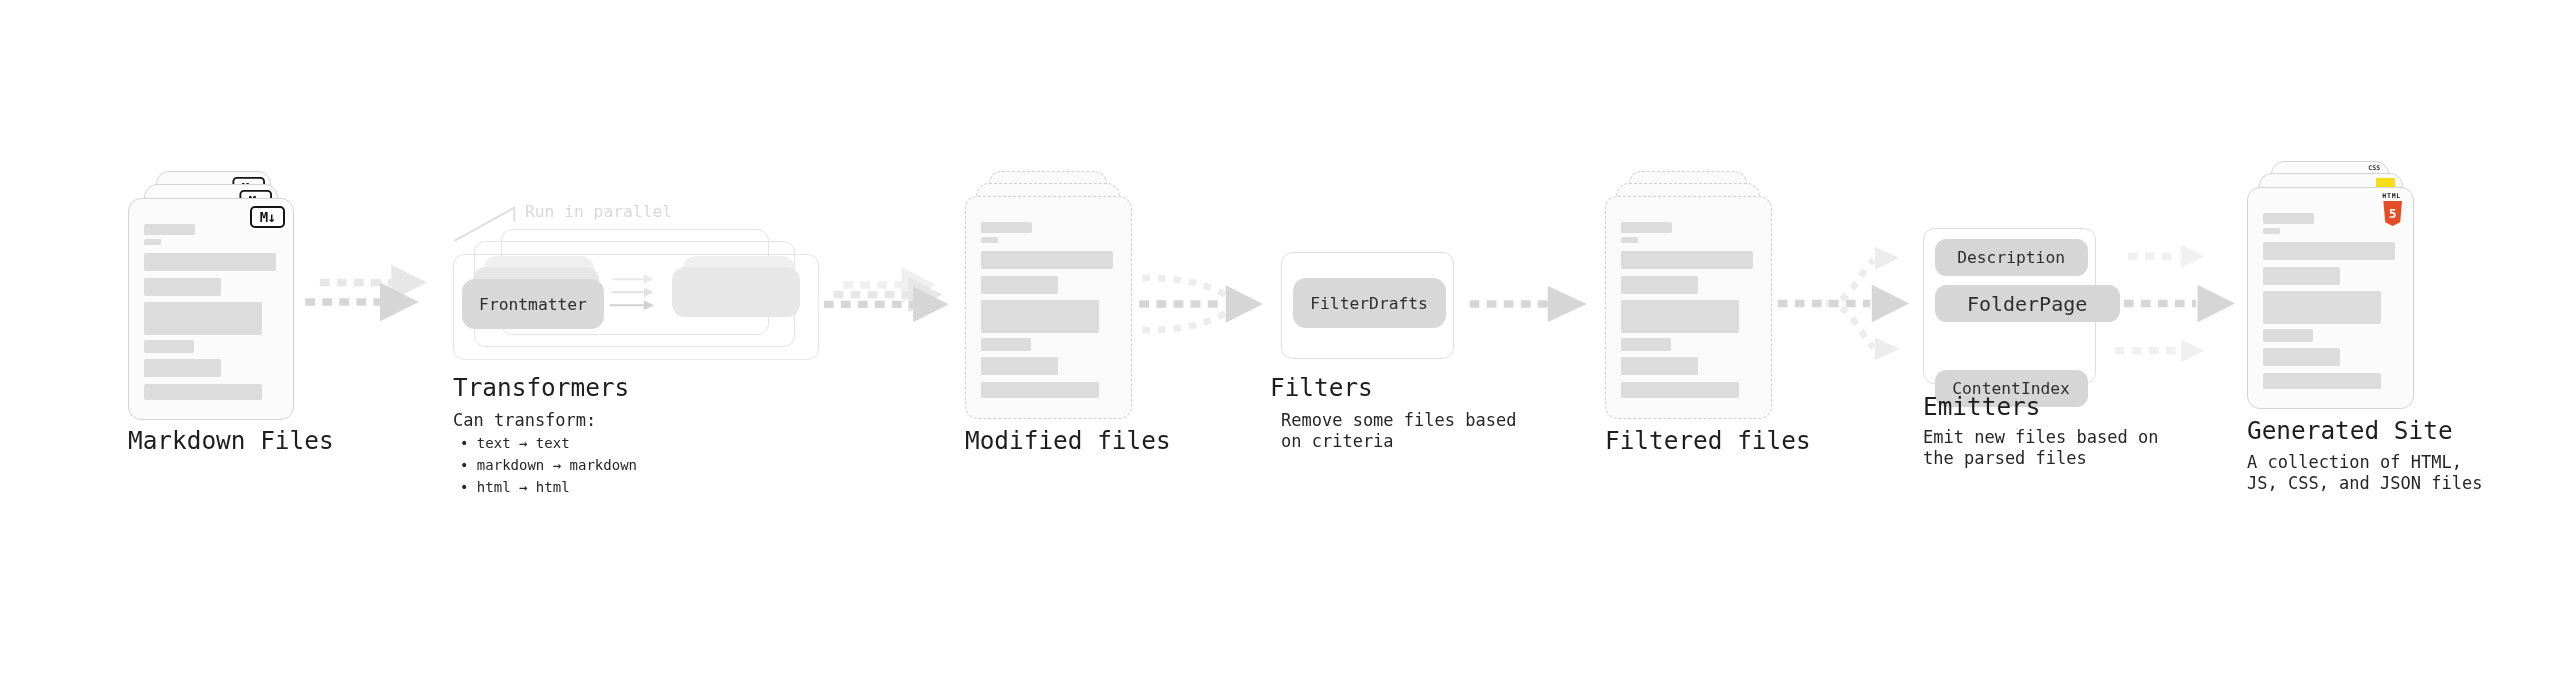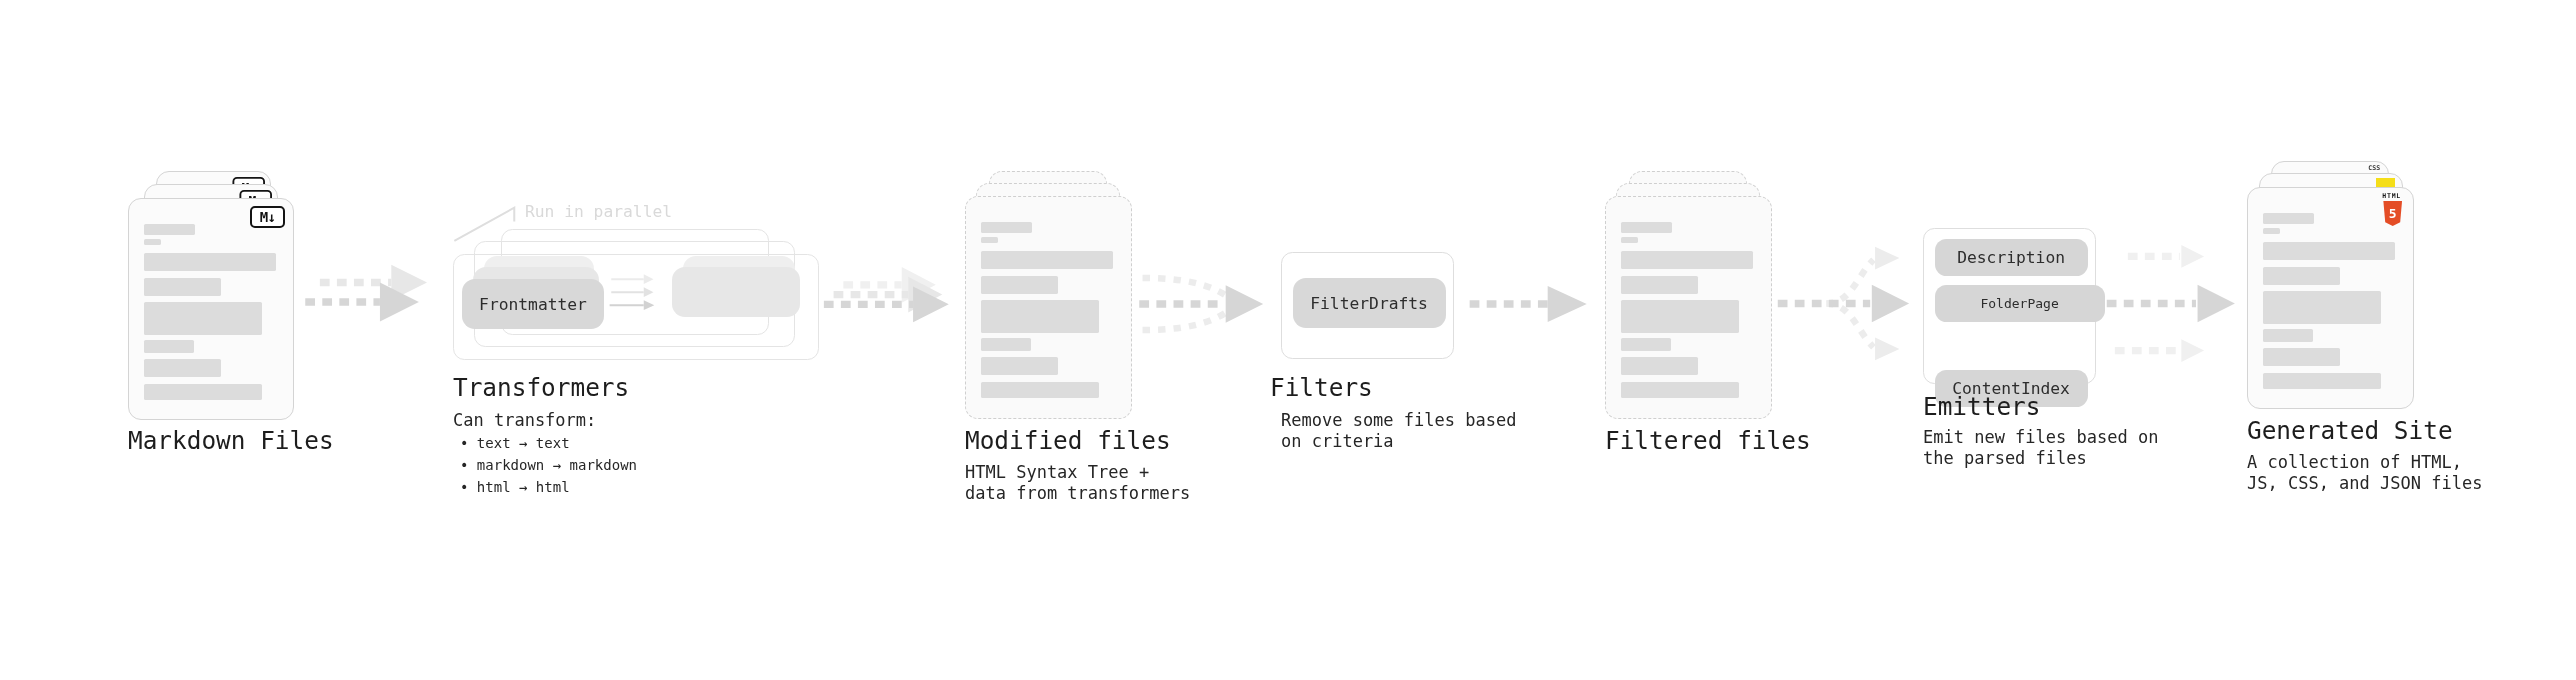--- a/index.html
+++ b/index.html
@@ -170,22 +170,20 @@
         <div class="bar b3"></div>
         <div class="bar b4"></div>
         <div class="bar b5"></div>
         <div class="bar b6"></div>
         <div class="bar b7"></div>
         <div class="bar b8"></div>
       </div>
     </div>
   </div>
   <div class="heading" style="left:965px;top:426px;">Modified files</div>
-  <div class="subtext" style="left:965px;top:462px;">HTML Syntax Tree +
-data from transformers</div>
 
   <svg style="left:1136px;top:268px;" width="137" height="72" viewBox="0 0 168 88">
     <path class="dash-curve" d="M8,12 C58,12 92,20 114,36"></path>
     <path class="dash-curve" d="M8,76 C58,76 92,68 114,52"></path>
     <line class="dash-dark" x1="4" y1="44" x2="104" y2="44"></line>
     <polygon class="head-dark" points="110,21 110,67 156,44"></polygon>
   </svg>
 
   <div class="panel-card" style="left:1281px;top:252px;width:173px;height:107px;">
     <div class="pill" style="left:10.6px;top:25px;width:153px;height:50px;">FilterDrafts</div>
@@ -221,21 +219,21 @@
     <path class="dash-curve" d="M62,82 C92,82 100,48 120,28"></path>
     <polygon class="head-curve" points="122,12 122,40 152,26"></polygon>
     <path class="dash-curve" d="M62,82 C92,82 100,116 120,136"></path>
     <polygon class="head-curve" points="122,124 122,152 152,138"></polygon>
     <line class="dash-dark" x1="2" y1="82" x2="116" y2="82"></line>
     <polygon class="head-dark" points="118,59 118,105 164,82"></polygon>
   </svg>
 
   <div class="panel-card" style="left:1923px;top:228px;width:173px;height:156px;">
     <div class="pill emit" style="left:10.6px;top:9.8px;width:153px;height:37px;font-size:16.3px;">Description</div>
-    <div class="pill emit" style="left:10.6px;top:56px;width:170px;height:37px;font-size:13px;">FolderPage</div>
+    <div class="pill emit" style="left:10.6px;top:56px;width:185px;height:37px;font-size:20px;">FolderPage</div>
     <div class="pill emit" style="left:10.6px;top:102px;width:153px;height:37px;font-size:16.3px;margin-top:39px;">ContentIndex</div>
   </div>
   <div class="heading" style="left:1923px;top:392px;">Emitters</div>
   <div class="subtext" style="left:1923px;top:427px;">Emit new files based on
 the parsed files</div>
 
   <svg style="left:2105px;top:237px;" width="143" height="133" viewBox="0 0 176 164">
     <line class="dash-light" x1="28" y1="24" x2="92" y2="24"></line>
     <polygon class="head-light" points="94,10 94,38 122,24"></polygon>
     <line class="dash-dark" x1="2" y1="82" x2="112" y2="82"></line>

